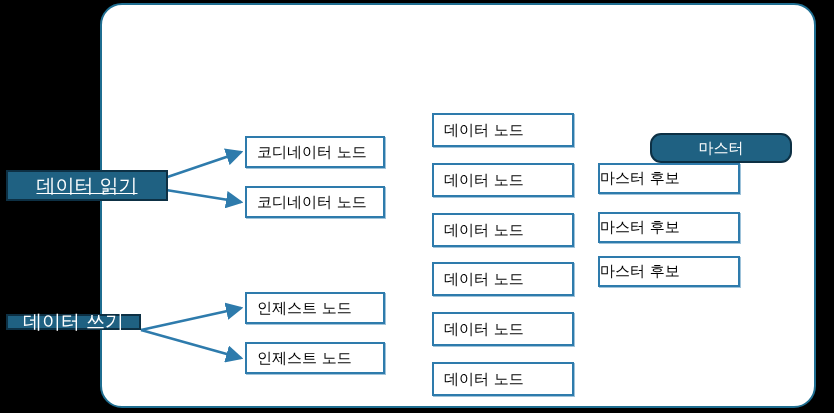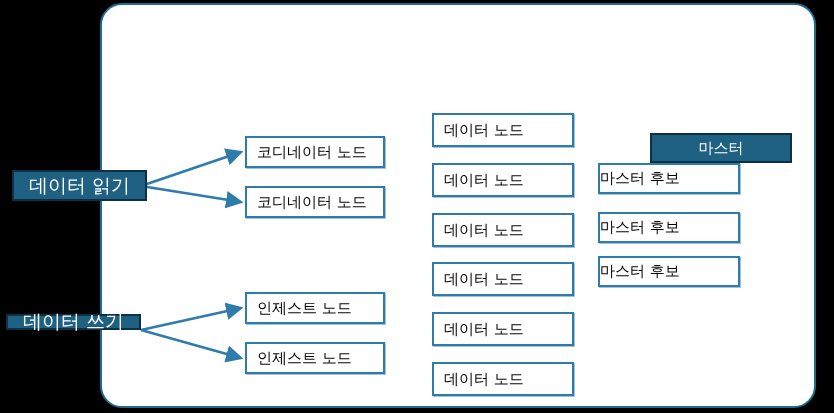--- a/index.html
+++ b/index.html
@@ -94,21 +94,21 @@
     </defs>
     <g id="arrow-group" stroke="#2E7BAC" stroke-width="2.5" fill="none" marker-end="url(#ah)">
         <line x1="141" y1="186" x2="241" y2="152"></line>
         <line x1="141" y1="186" x2="241" y2="202"></line>
         <line x1="141" y1="330" x2="241" y2="308"></line>
         <line x1="141" y1="330" x2="241" y2="358"></line>
       </g>
   </svg>
 
   <div id="entrypoint-layer">
-      <div class="dark-box" style="left: 12px; top: 170px; width: 135px; height: 31px;">
+      <div class="dark-box" style="left: 6px; top: 170px; width: 162px; height: 31px; text-decoration: underline;">
         <span>데이터 읽기</span>
       </div>
       <div class="dark-box" style="left: 6px; top: 314px; width: 135px; height: 16px;">
         <span>데이터 쓰기</span>
       </div>
     </div>
   <div id="client-node-layer">
       <div class="node-box left-text" style="left: 245px; top: 136px; width: 140px; height: 32px;">
         <span>코디네이터 노드</span>
       </div>
@@ -147,18 +147,18 @@
         <span>마스터 후보</span>
       </div>
       <div class="node-box center-text" style="left: 598px; top: 212px; width: 142px; height: 31px;">
         <span>마스터 후보</span>
       </div>
       <div class="node-box center-text" style="left: 598px; top: 256px; width: 142px; height: 31px;">
         <span>마스터 후보</span>
       </div>
     </div>
   <div id="master-layer">
-      <div class="dark-box small" style="left: 650px; top: 133px; width: 142px; height: 30px;">
+      <div class="dark-box small" style="left: 650px; top: 133px; width: 142px; height: 30px; border-radius: 11px;">
         <span>마스터</span>
       </div>
     </div>
 
 </div>
 
 </body></html>

